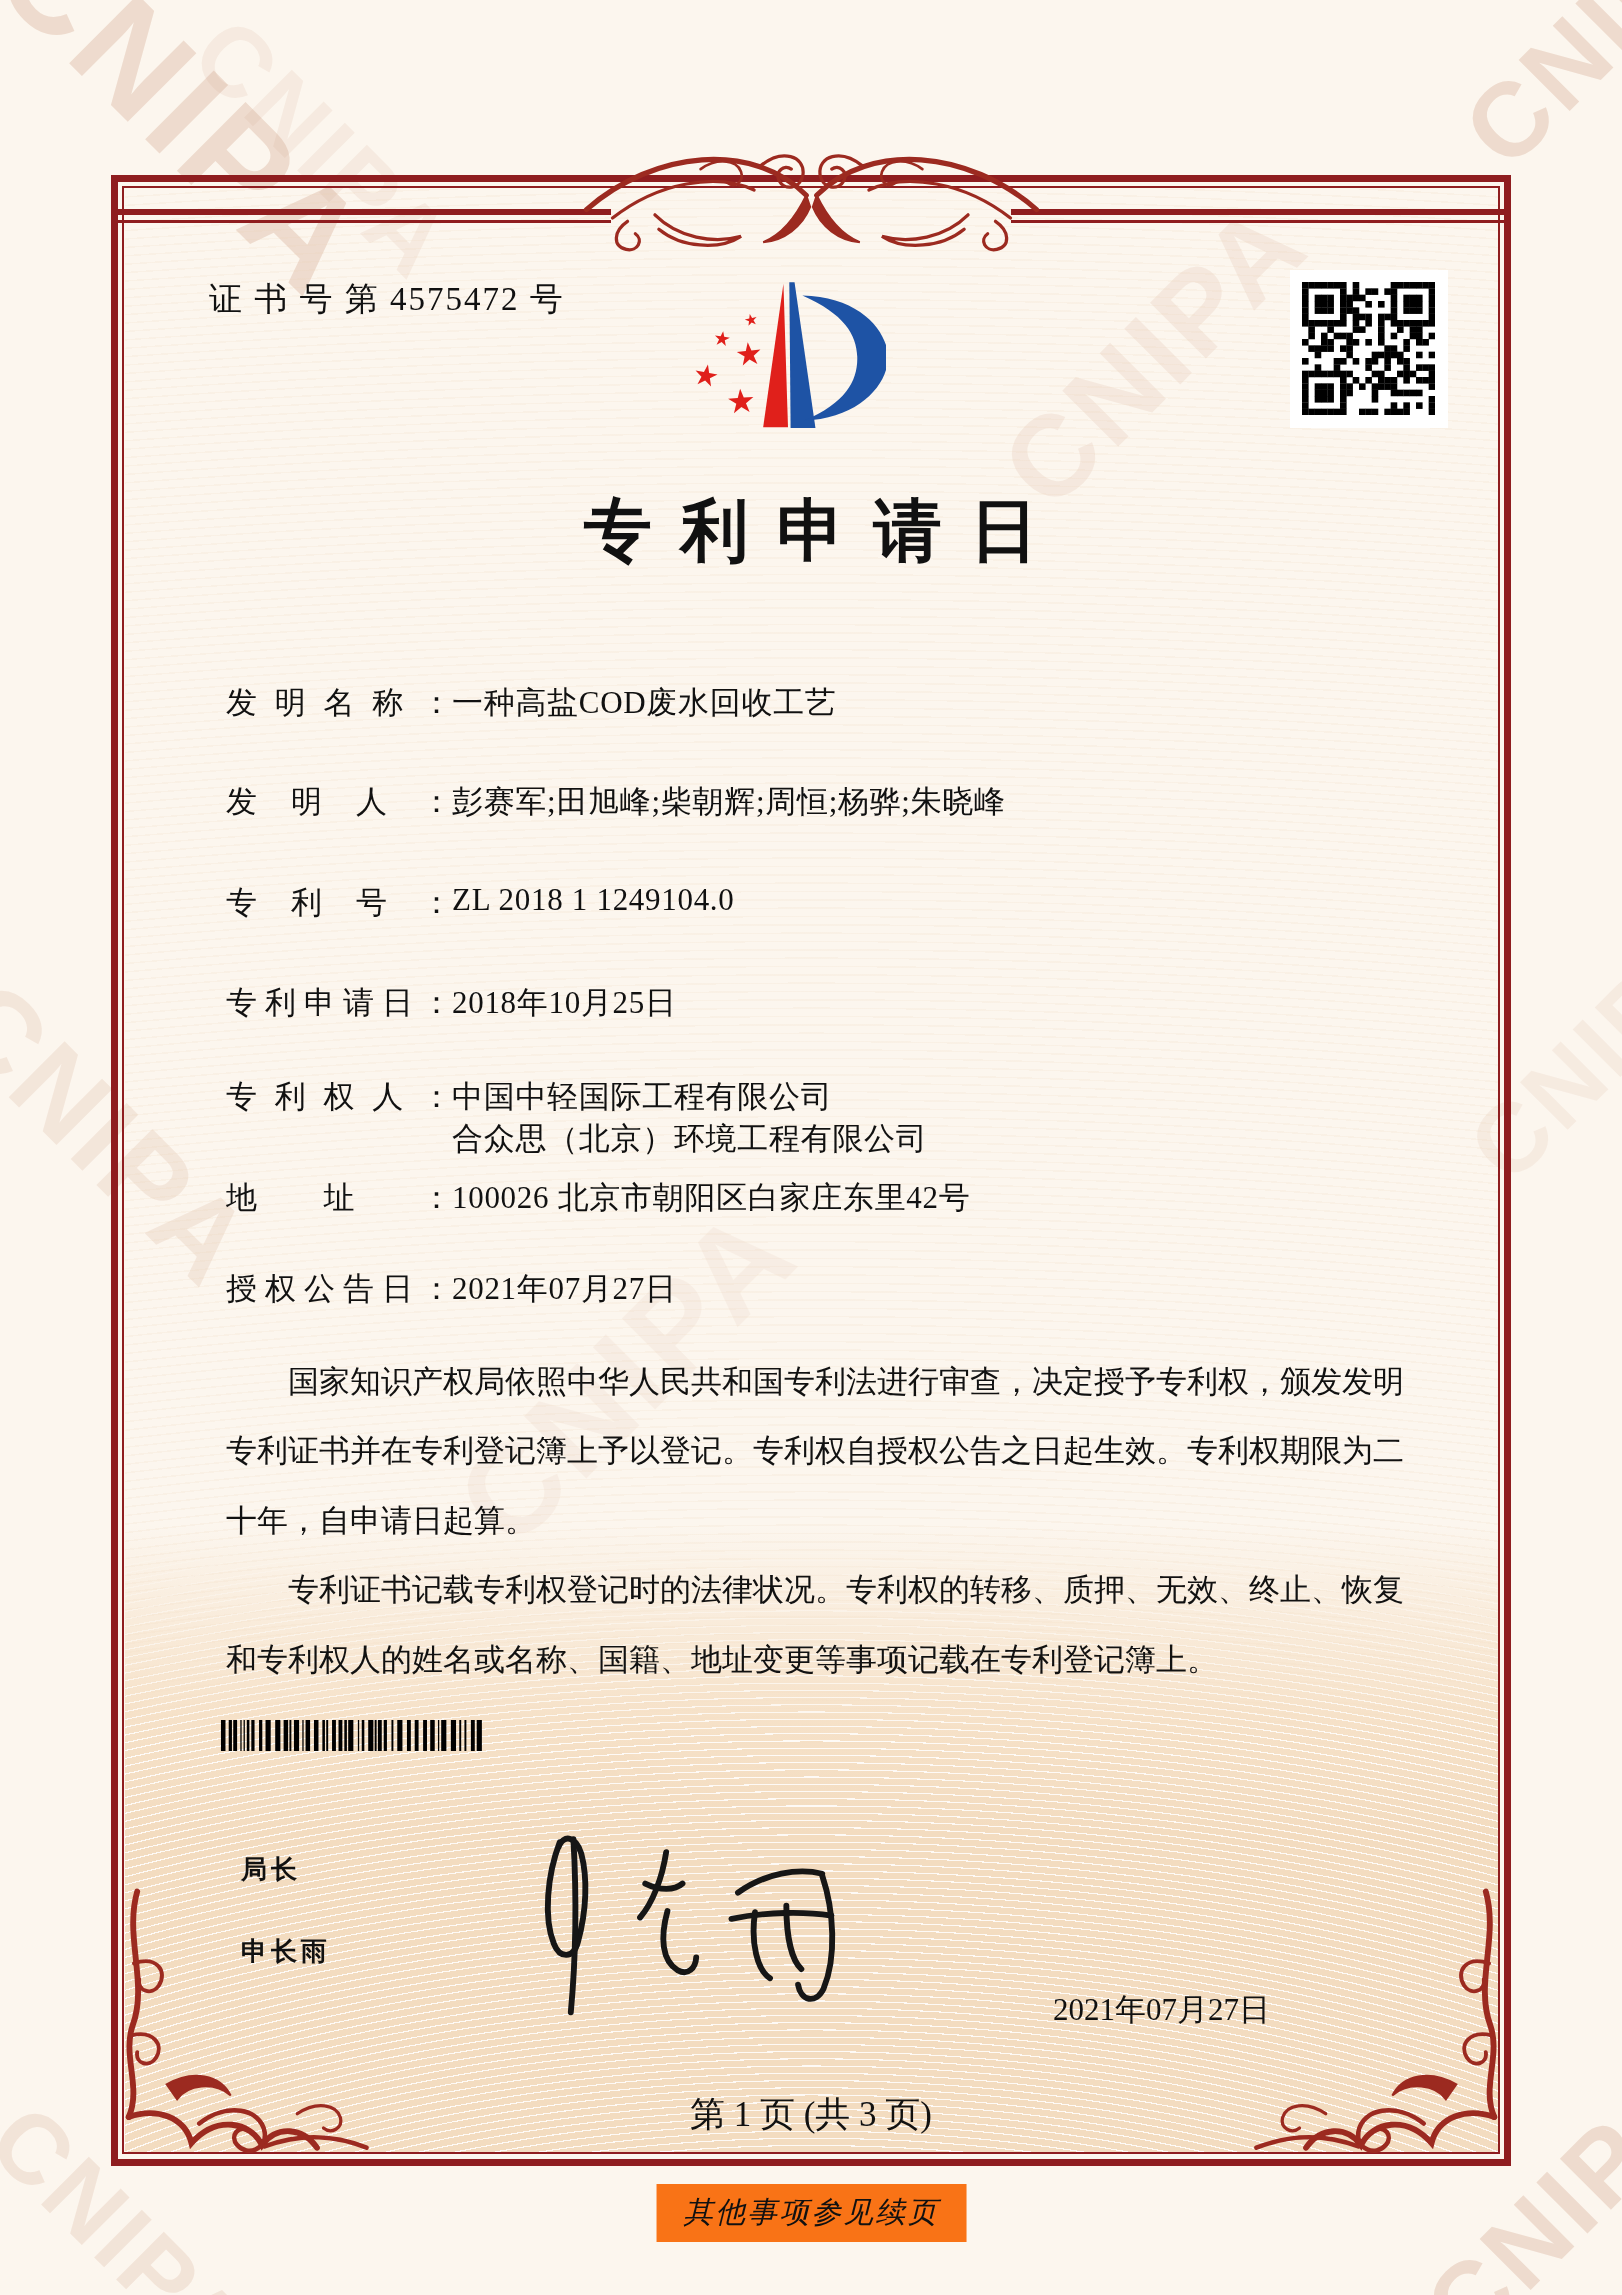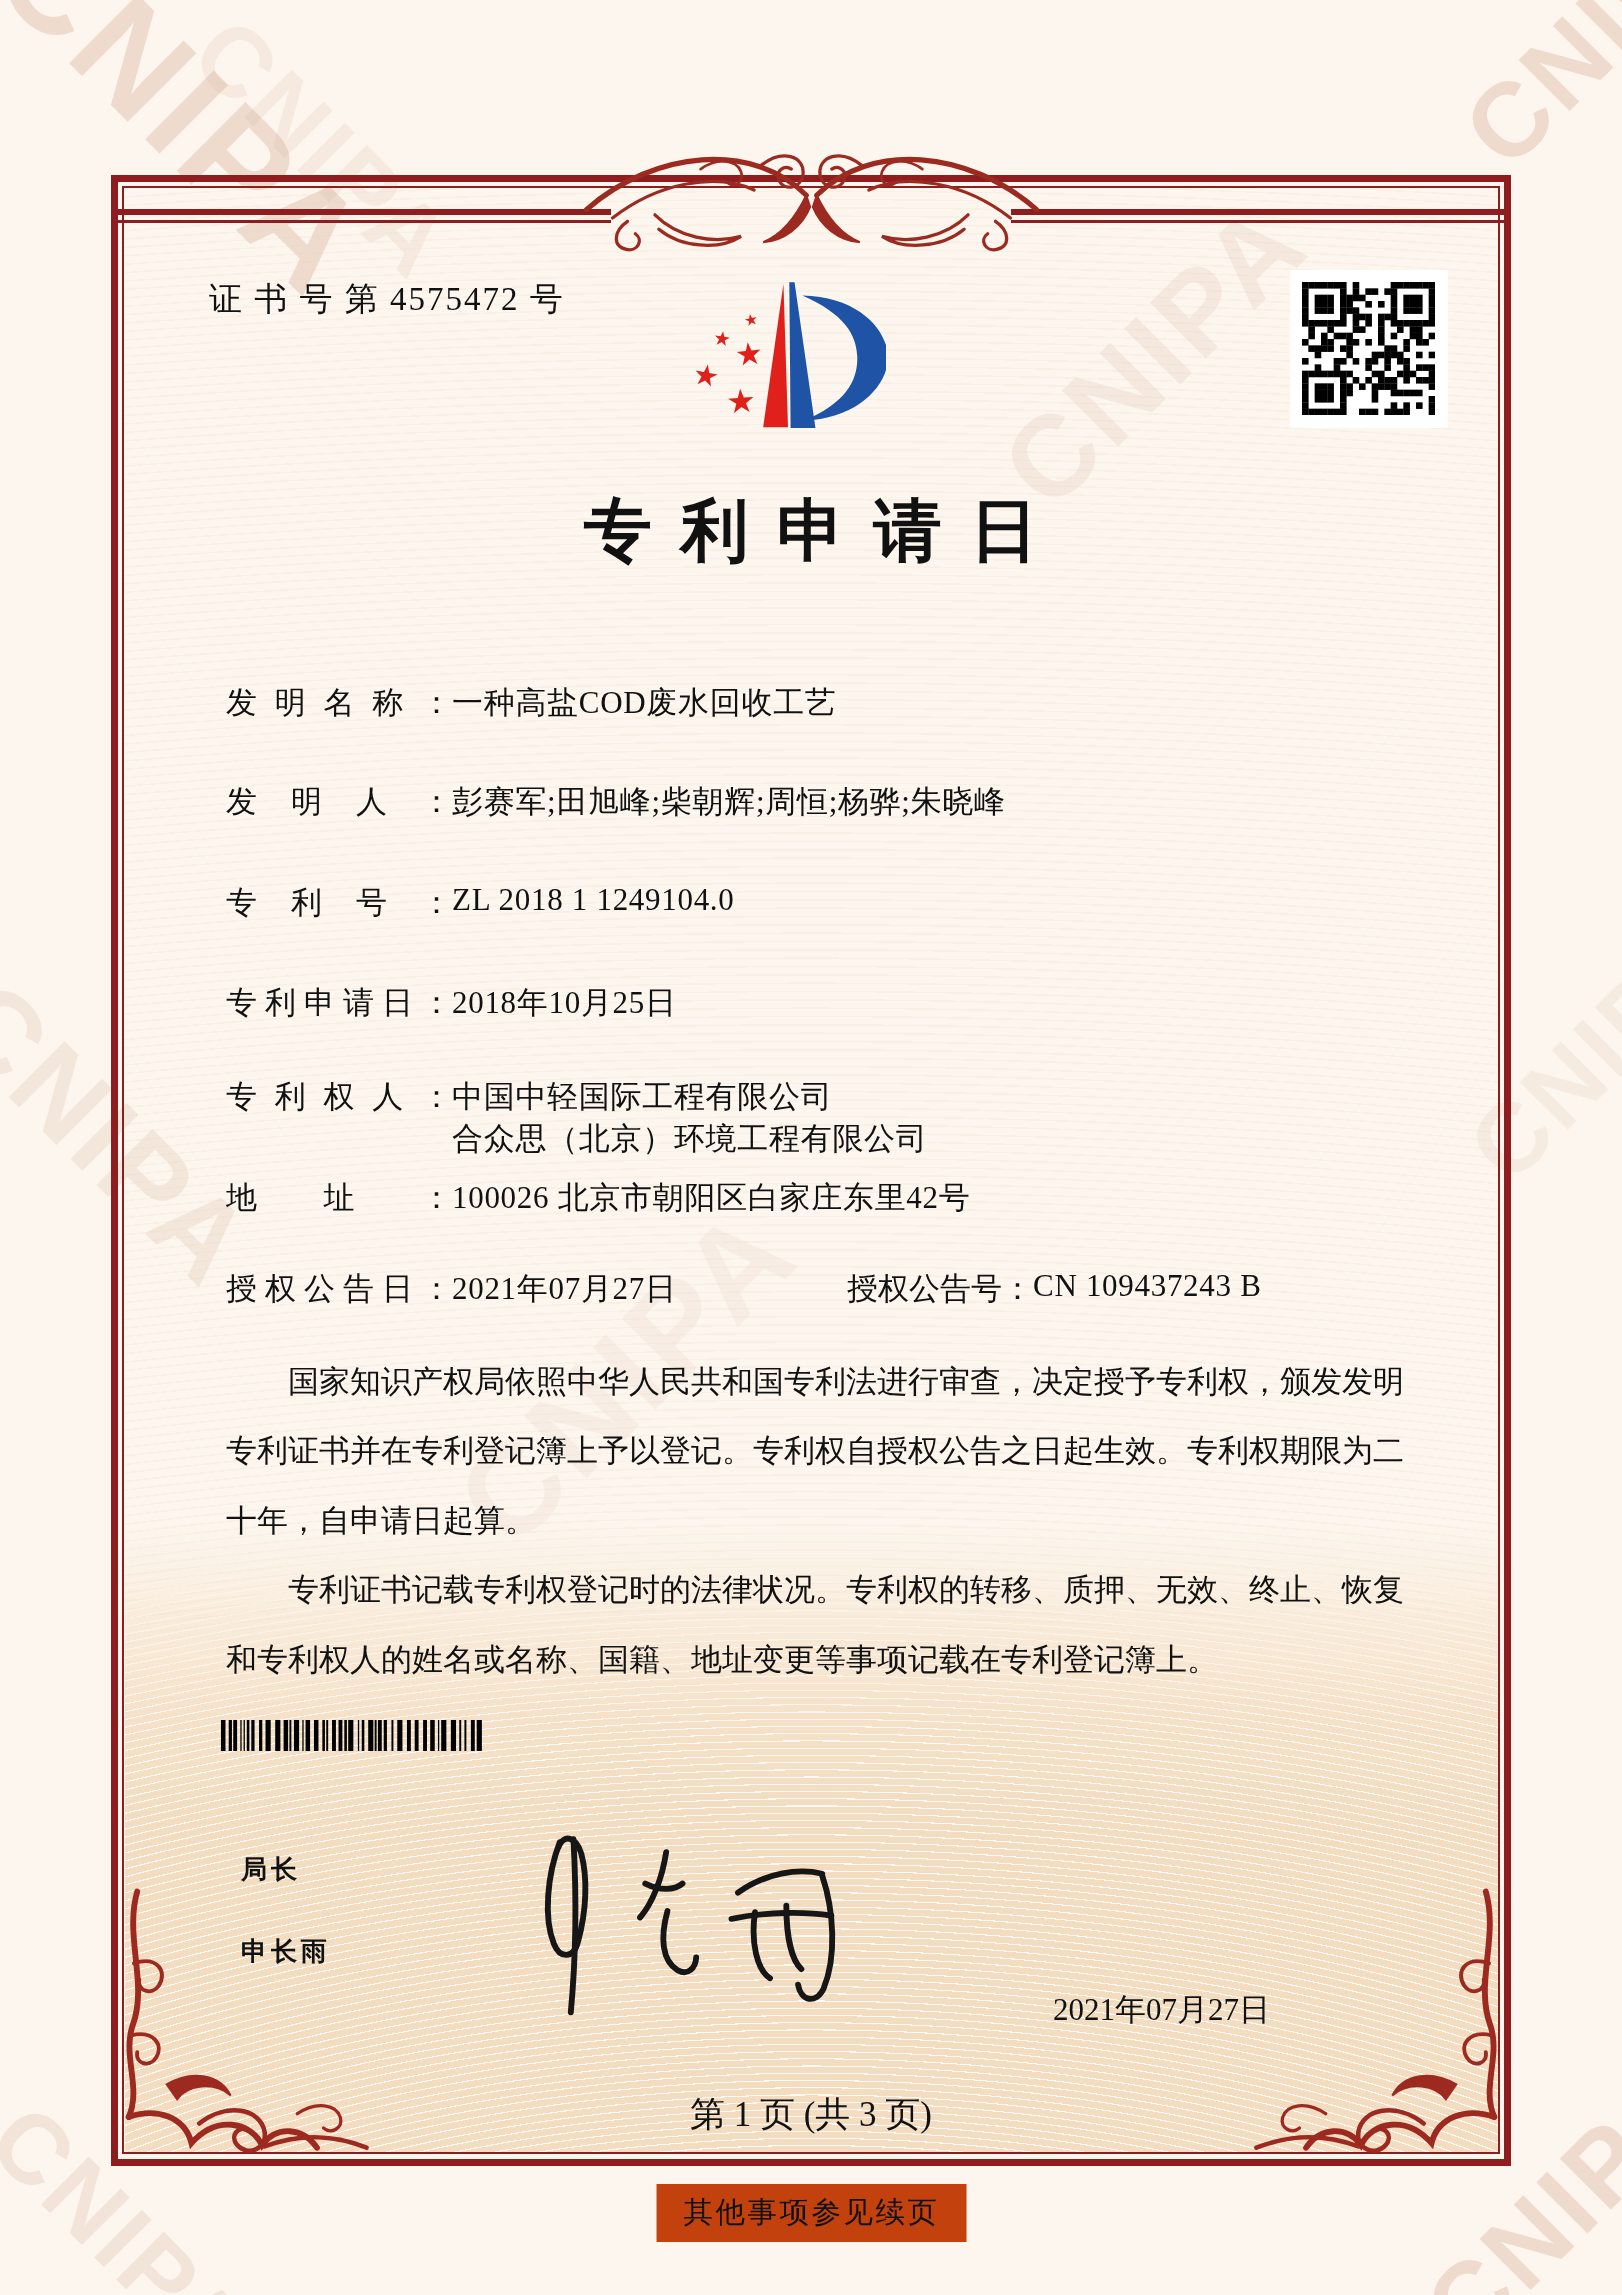--- a/index.html
+++ b/index.html
@@ -59,21 +59,21 @@
   .sign-role,.sign-name{position:absolute;left:241px;font-family:"Liberation Sans",sans-serif;
     font-weight:bold;font-size:26px;letter-spacing:3.9px;z-index:5;}
   .sign-role{top:1852px;}
   .sign-name{top:1934px;}
   .signature{position:absolute;left:491px;top:1813px;z-index:5;}
   .sign-date{position:absolute;left:1011px;top:1989px;width:301px;text-align:center;
     font-size:31px;z-index:5;}
   .page-info{position:absolute;left:111px;top:2091px;width:1400px;text-align:center;
     font-size:35px;z-index:5;}
   .footer-note{position:absolute;left:50%;transform:translateX(-50%);top:2184px;
-    background:#c2410c;padding:9.2px 27.5px;font-size:29.4px;letter-spacing:2.6px;z-index:5;}
+    background:#f97316;padding:9.2px 27.5px;font-size:29.4px;letter-spacing:2.6px;z-index:5;font-style:italic;}
 </style>
 </head>
 <body>
 
 <div class="page">
 
   <div class="wm" style="left:-46px;top:26px;font-size:141px;opacity:.30;transform:rotate(45deg);">CNIPA</div>
   <div class="wm" style="left:164px;top:92px;font-size:98px;opacity:.13;transform:rotate(45deg);">CNIPA</div>
   <div class="wm" style="left:1433px;top:-33px;font-size:105px;opacity:.30;transform:rotate(-45deg);">CNIPA</div>
   <div class="wm" style="left:968px;top:288px;font-size:115px;opacity:.15;transform:rotate(-45deg);">CNIPA</div>
@@ -396,21 +396,20 @@
     <span class="flabel">专利申请日：</span><span class="fvalue">2018年10月25日</span>
   </div>
   <div class="frow" style="top:1076px;">
     <span class="flabel">专利权人：</span><span class="fvalue"><span>中国中轻国际工程有限公司</span><span class="v2">合众思（北京）环境工程有限公司</span></span>
   </div>
   <div class="frow" style="top:1177px;">
     <span class="flabel">地址：</span><span class="fvalue">100026 北京市朝阳区白家庄东里42号</span>
   </div>
   <div class="frow" style="top:1268px;width:1178px;">
     <span class="flabel">授权公告日：</span><span class="fvalue">2021年07月27日</span>
-    <span class="pair2"><span class="flabel2">授权公告号：</span><span class="fvalue">CN 109437243 B</span></span>
   </div>
 
   <div class="paras">
     <p>国家知识产权局依照中华人民共和国专利法进行审查，决定授予专利权，颁发发明专利证书并在专利登记簿上予以登记。专利权自授权公告之日起生效。专利权期限为二十年，自申请日起算。</p>
     <p>专利证书记载专利权登记时的法律状况。专利权的转移、质押、无效、终止、恢复和专利权人的姓名或名称、国籍、地址变更等事项记载在专利登记簿上。</p>
   </div>
 
   <svg class="barcode" id="barcode" width="270" height="31" viewBox="0 0 412 48">
       <rect x="0" y="0" width="7" height="48" fill="#000"></rect>
       <rect x="12" y="0" width="5" height="48" fill="#000"></rect>

